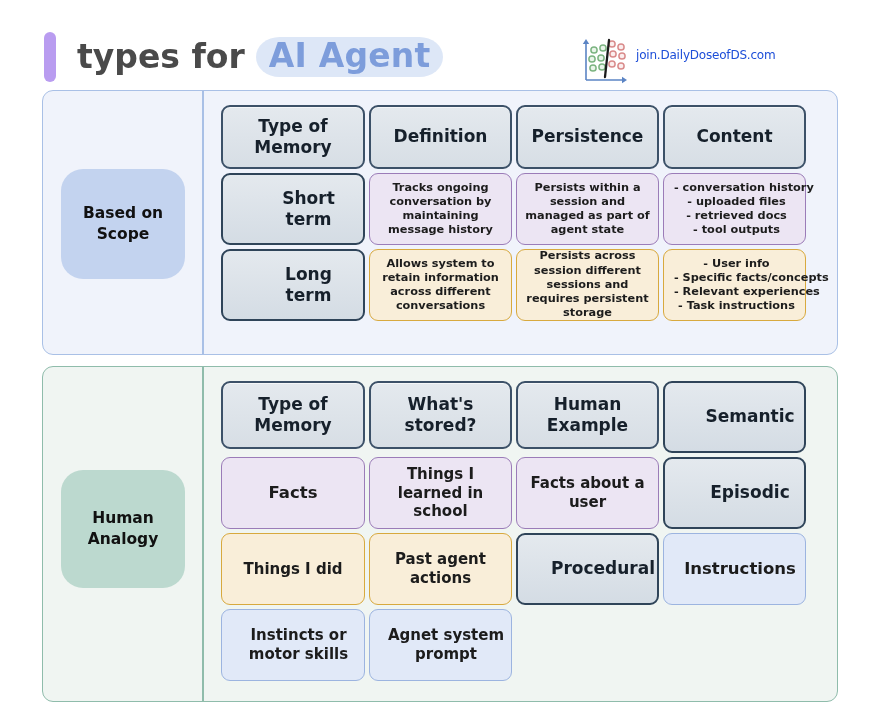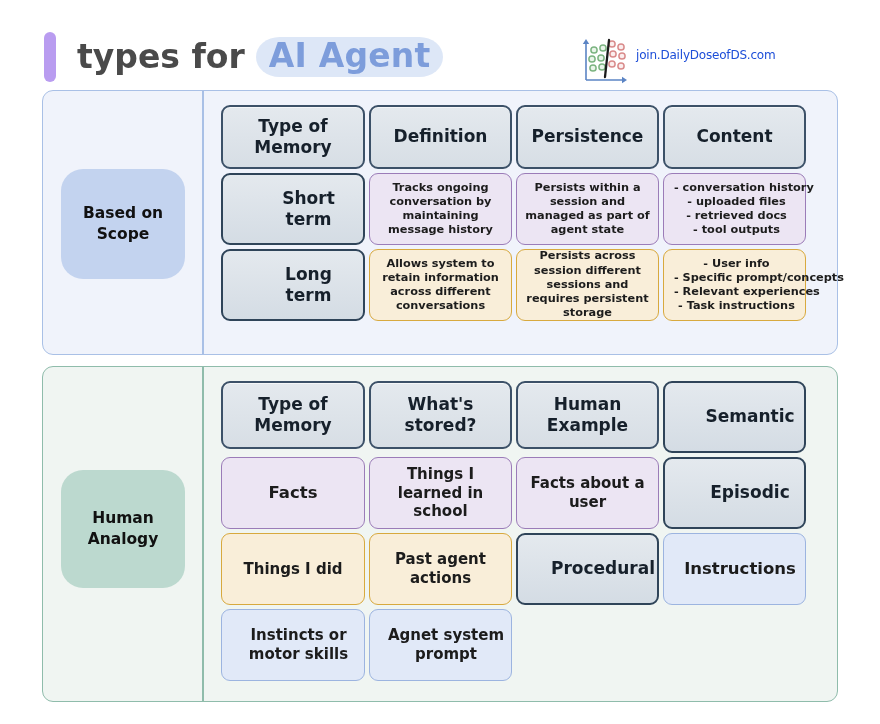--- a/index.html
+++ b/index.html
@@ -199,21 +199,21 @@
         <div>- tool outputs</div>
       </div>
     </div>
 
     <div class="cell key r-body">Long term</div>
     <div class="cell amber sm r-body">Allows system to retain information across different conversations</div>
     <div class="cell amber sm r-body">Persists across session different sessions and requires persistent storage</div>
     <div class="cell amber sm r-body listcell">
       <div class="lines">
         <div>- User info</div>
-        <div>- Specific prompt/concepts</div>
+        <div>- Specific facts/concepts</div>
         <div>- Relevant experiences</div>
         <div>- Task instructions</div>
       </div>
     </div>
   </div>
 </div>
 
 <div class="section" id="section-analogy">
   <div class="divider"></div>
 

